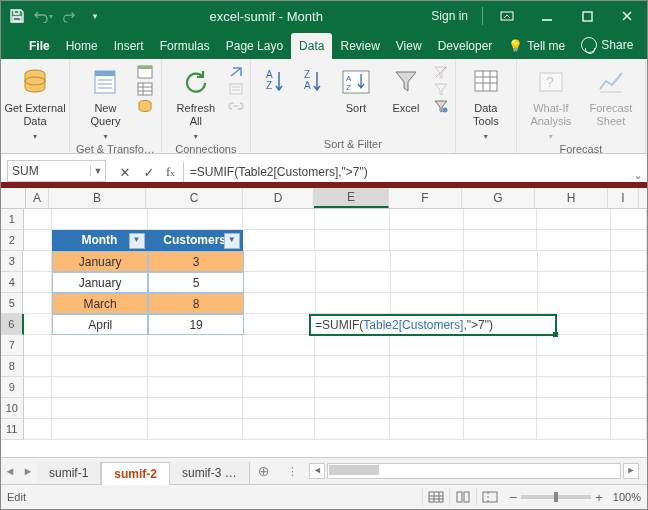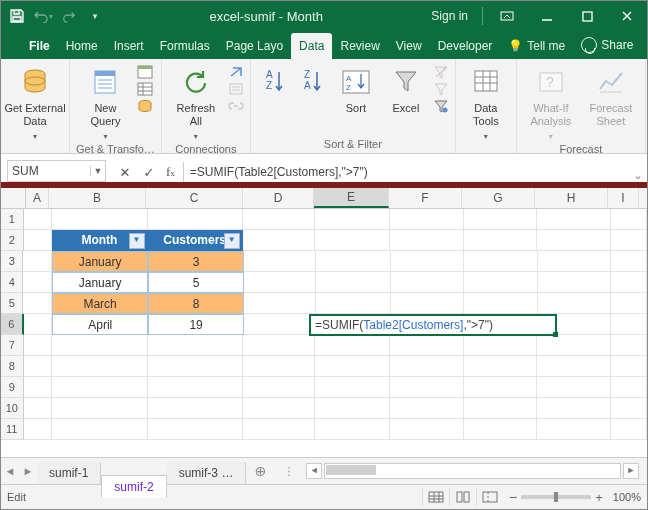--- a/index.html
+++ b/index.html
@@ -64,21 +64,21 @@
 
 .active-cell{position:absolute;border:2px solid #0c6d3f;box-sizing:border-box;background:#fff;z-index:5}
 .active-cell .hand{position:absolute;right:-3px;bottom:-3px;width:5px;height:5px;background:#0c6d3f}
 .formula-edit{font-size:12px;padding:0 4px;line-height:19px;white-space:nowrap}
 .tok-tbl{color:#3071c7}
 
 .sheetbar{height:26px;border-top:1px solid #ccc;background:#f3f3f3;display:flex;align-items:center}
 .sheetbar .navbtn{width:18px;text-align:center;color:#888;font-size:11px;cursor:pointer}
 .sheet-tabs{display:flex;align-items:flex-end;height:100%}
 .stab{padding:4px 12px;font-size:12px;border-right:1px solid #d0d0d0;background:#efefef;cursor:pointer;color:#444}
-.stab.active{background:#fff;border-top:1px solid #ccc;border-left:1px solid #ccc;font-weight:400;color:#6d28d9;position:relative;top:14px}
+.stab.active{background:#fff;border-top:1px solid #ccc;border-left:1px solid #ccc;font-weight:700;color:#c2410c;position:relative;top:1px}
 .sheetbar .addtab{padding:0 8px;color:#888;font-size:14px;cursor:pointer}
 .sheetbar .hscroll{flex:1;display:flex;align-items:center;justify-content:flex-start;padding:0 8px}
 .sheetbar .strack{flex:1;height:14px;border:1px solid #ccc;background:#fff;margin:0 2px;position:relative}
 .sheetbar .sthumb{position:absolute;left:1px;top:1px;height:10px;width:50px;background:#cfcfcf}
 .sheetbar .sbn{width:14px;height:14px;border:1px solid #ccc;text-align:center;font-size:9px;line-height:12px;color:#777;background:#fff}
 
 .status{height:24px;border-top:1px solid #ccc;background:#f3f3f3;display:flex;align-items:center;font-size:11px;color:#555;padding:0 6px}
 .status .mode{flex:0 0 auto}
 .status .spacer{flex:1}
 .viewbtn{width:26px;height:18px;border-left:1px solid #ddd;display:flex;align-items:center;justify-content:center;cursor:pointer}

